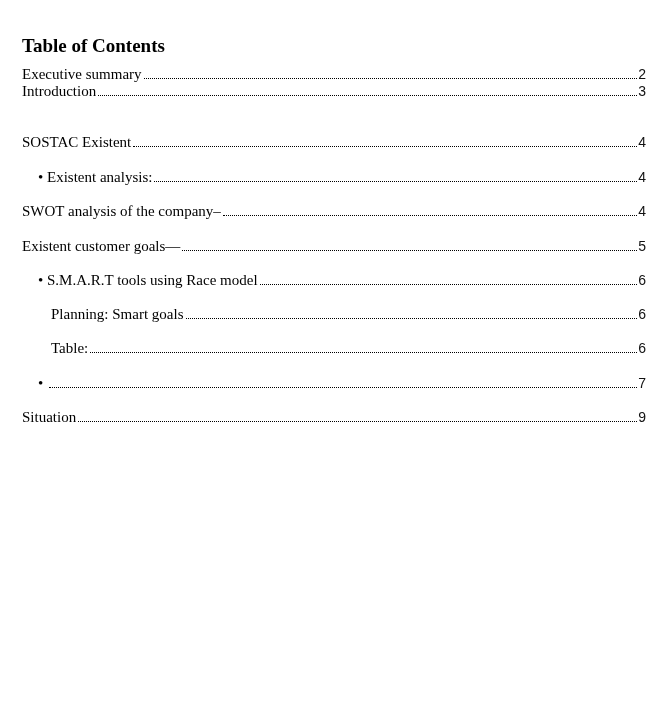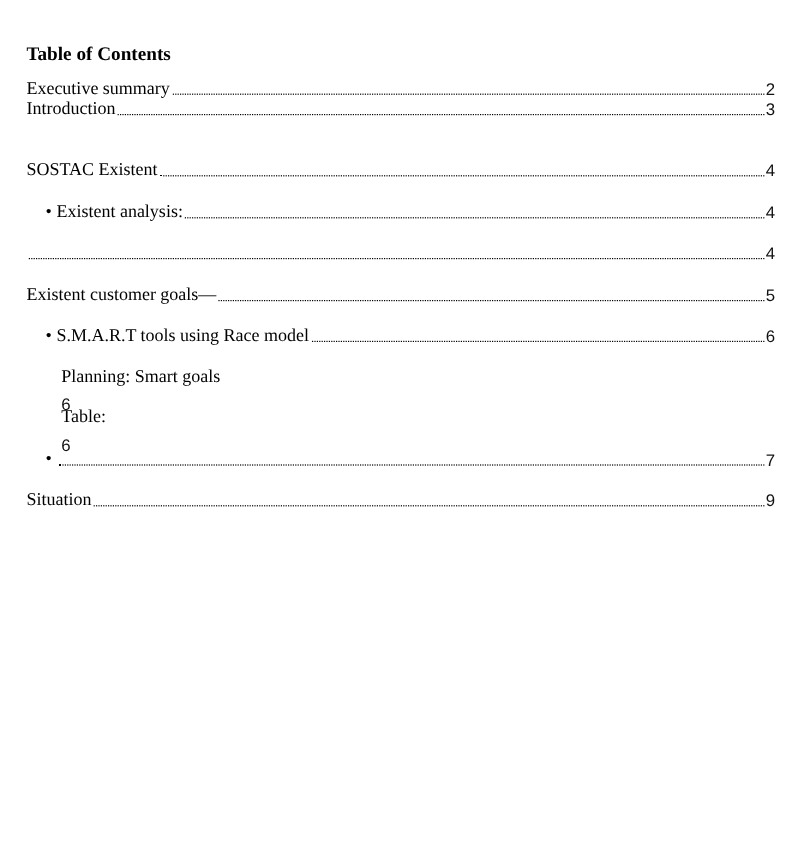--- a/index.html
+++ b/index.html
@@ -12,39 +12,39 @@
       height: 706px;
       position: relative;
       overflow: hidden;
       font-family: "Liberation Serif", serif;
       color: #000000;
     }
     .toc-title {
       position: absolute;
       left: 22px;
       top: 37px;
-      font-size: 16px;
+      font-size: 19px;
       font-weight: bold;
       line-height: 18px;
       white-space: nowrap;
     }
     .toc-row {
       position: absolute;
       left: 22px;
       width: 624px;
       height: 18px;
       display: flex;
-      align-items: flex-start;
+      align-items: flex-end;
       font-size: 15px;
       line-height: 18px;
       white-space: nowrap;
       cursor: pointer;
     }
     .toc-row.level-1 { left: 38px; width: 608px; }
-    .toc-row.level-2 { left: 51px; width: 595px; flex-direction: column; }
+    .toc-row.level-2 { left: 51px; width: 595px; }
     .bullet {
       display: inline-block;
       width: 9px;
       font-size: 15px;
     }
     .label { flex: 0 0 auto; }
     .leader {
       flex: 1 1 auto;
       margin-left: 2px;
       margin-right: 1px;
@@ -84,20 +84,21 @@
 </div>
 
 <div class="toc-row level-1" style="top:168px">
   <span class="bullet">•</span>
   <span class="label">Existent analysis:</span>
   <span class="leader"></span>
   <span class="page">4</span>
 </div>
 
 <div class="toc-row level-0" style="top:202px">
+  <span class="label">SWOT analysis of the company– </span>
   <span class="leader"></span>
   <span class="page">4</span>
 </div>
 
 <div class="toc-row level-0" style="top:237px">
   <span class="label">Existent customer goals— </span>
   <span class="leader"></span>
   <span class="page">5</span>
 </div>
 

